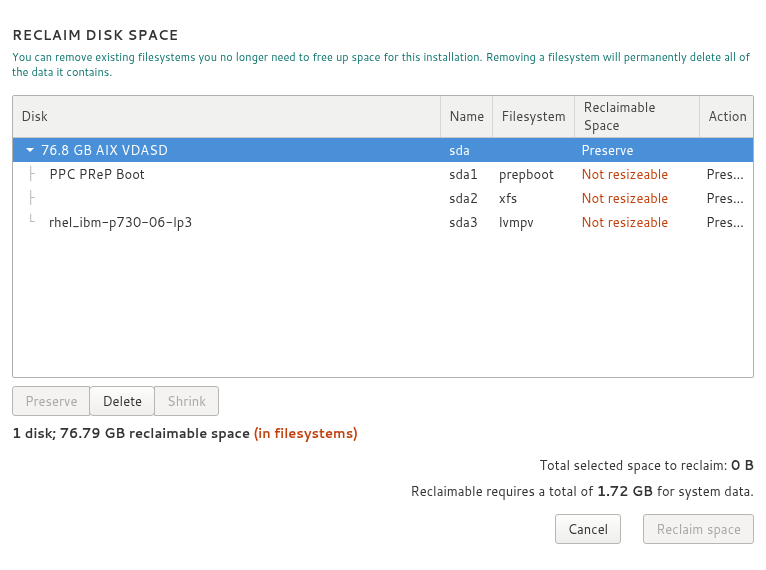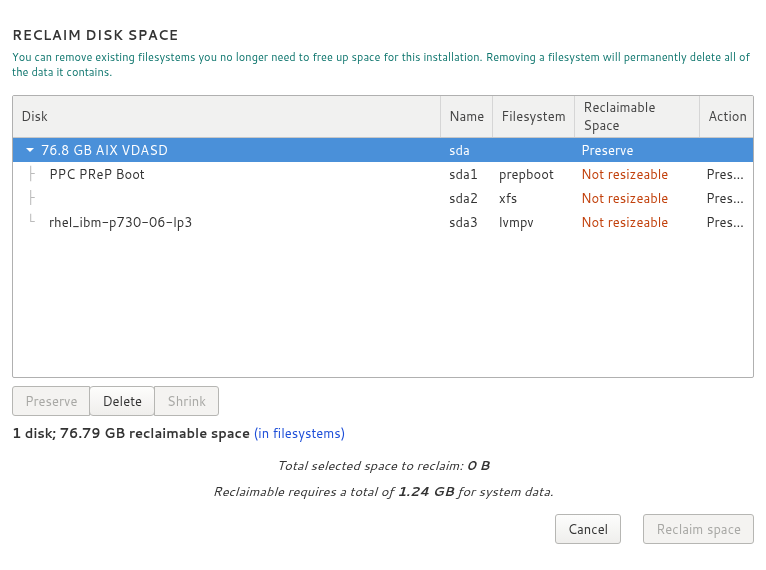--- a/index.html
+++ b/index.html
@@ -72,22 +72,22 @@
       font-size: 13px;
       border-radius: 3px;
       cursor: pointer;
       font-family: inherit;
     }
     .button-group .btn { border-radius: 4px; margin-left: -1px; }
     .button-group .btn:first-child { border-radius: 3px 0 0 3px; margin-left: 0; }
     .button-group .btn:last-child { border-radius: 0 3px 3px 0; }
     .btn[disabled] { color: #a8a8a5; cursor: default; background: #f4f3f1; }
     .summary-line { margin-top: 8px; font-size: 13px; color: #333; }
-    .summary-line .light { font-weight: normal; color: #1d4ed8; }
-    .right-text { text-align: center; margin-top: 14px; font-size: 13px; color: #333; font-style: italic; }
+    .summary-line .light { font-weight: bold; color: #c2410c; }
+    .right-text { text-align: right; margin-top: 14px; font-size: 13px; color: #333; }
     .right-text + .right-text { margin-top: 8px; }
     .footer-buttons { display: flex; justify-content: flex-end; gap: 22px; margin-top: 14px; }
     b { font-weight: bold; }
     .row .col-act { color: inherit; }
   </style>
 </head>
 <body>
 
 <div class="window">
   <div class="title">RECLAIM DISK SPACE</div>
@@ -159,21 +159,21 @@
     <b>1 disk; 76.79 GB reclaimable space</b>
     <span class="light">(in filesystems)</span>
   </div>
 
   <div class="right-text">
     <span>Total selected space to reclaim:</span>
     <b>0 B</b>
   </div>
   <div class="right-text">
     <span>Reclaimable requires a total of</span>
-    <b>1.24 GB</b>
+    <b>1.72 GB</b>
     <span>for system data.</span>
   </div>
 
   <div class="footer-buttons">
     <button class="btn">Cancel</button>
     <button class="btn" disabled="">Reclaim space</button>
   </div>
 </div>
 
 </body></html>

